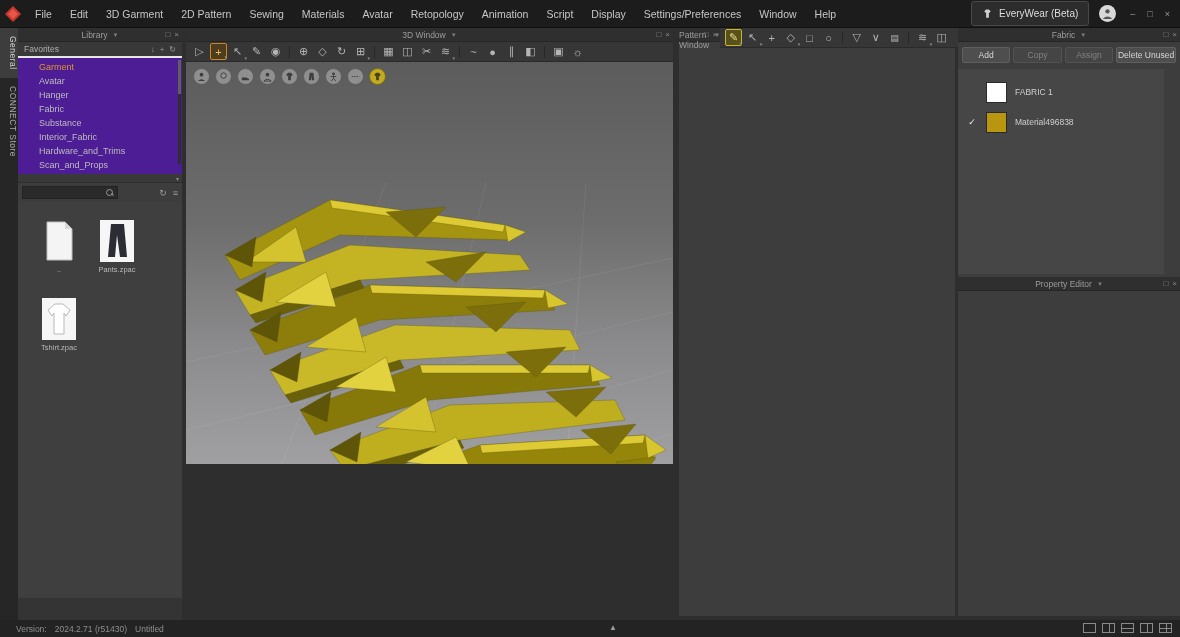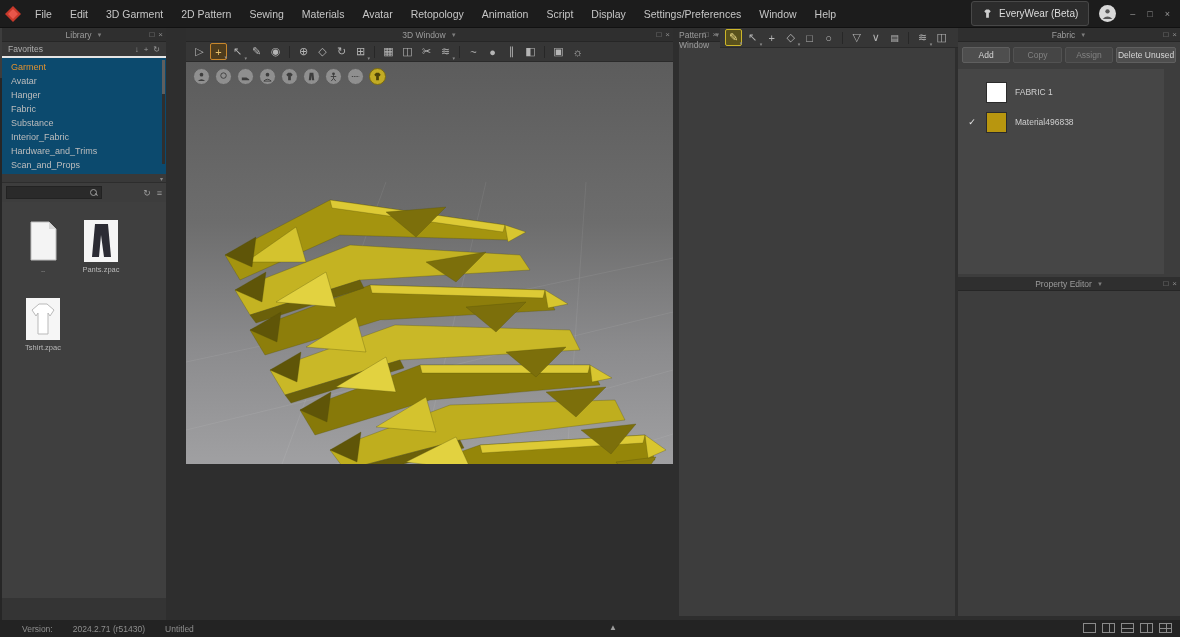--- a/index.html
+++ b/index.html
@@ -36,26 +36,26 @@
   .ticon.sel-yellow{background:#59511c;border:1px solid #cdb62a;color:#ead987}
   .tsep{width:1px;height:12px;background:#272727;margin:0 3px}
 
   
   .left-strip{position:absolute;left:0;top:28px;width:18px;height:592px;background:#262626}
   .vtab{writing-mode:vertical-rl;font-size:8.5px;color:#a8a8a8;padding:8px 0;width:18px;
         text-align:center;letter-spacing:.5px}
   .vtab.active{background:#3d3d3d;color:#d0d0d0}
 
   
-  .left-panel{position:absolute;left:2px;top:28px;width:164px;height:592px;background:#3d3d3d;
+  .left-panel{position:absolute;left:18px;top:28px;width:164px;height:592px;background:#3d3d3d;
               display:flex;flex-direction:column}
   .fav-row{height:16px;background:#383838;border-bottom:2px solid #e5e5e5;display:flex;
            align-items:center;padding:0 6px;font-size:8.5px;color:#b0b0b0}
   .fav-icons{margin-left:auto;display:flex;gap:5px;color:#9a9a9a;font-size:8px}
-  .lib-list{background:#0c4a6e;position:relative;padding:2px 0}
+  .lib-list{background:#4c1d95;position:relative;padding:2px 12px}
   .lib-item{height:14px;line-height:14px;padding-left:9px;font-size:9px;color:#bdbdbd;cursor:default}
   .lib-item.selected{color:#e0912f}
   .lib-scroll{position:absolute;right:1px;top:2px;width:3px;height:104px;background:#2f2f2f}
   .lib-scroll i{display:block;width:3px;height:34px;background:#5f5f5f}
   .mini-row{height:9px;background:#393939;border-bottom:1px solid #2d2d2d;display:flex;
             justify-content:flex-end;align-items:center;padding-right:3px;color:#888;font-size:6px}
   .search-row{height:19px;display:flex;align-items:center;padding:0 4px;gap:4px;background:#3d3d3d}
   .search-box{width:96px;height:13px;background:#2a2a2a;border:1px solid #222;display:flex;align-items:center}
   .search-input{flex:1;background:transparent;border:none;outline:none;color:#ccc;font-size:8.5px;
                 padding:0 3px;font-family:"Liberation Sans",sans-serif;min-width:0}
@@ -108,21 +108,21 @@
   .fab-row{display:flex;align-items:center;height:30px;padding:0 8px;gap:8px}
   .fab-check{width:12px;text-align:center;color:#e8e8e8;font-size:9px}
   .swatch{width:21px;height:21px;border:1px solid #2b2b2b}
   .fab-name{font-size:8.5px;color:#cfcfcf}
   .pe-header{position:absolute;left:0;top:249px;width:222px}
   .pe-body{position:absolute;left:0;top:263px;width:222px;height:325px;background:#3d3d3d}
 
   
   .statusbar{position:absolute;left:0;top:620px;width:1180px;height:17px;background:#232323;
              display:flex;align-items:center;font-size:8.5px;color:#8f8f8f}
-  .sb-left{display:flex;gap:20px;padding-left:22px}
+  .sb-left{display:flex;gap:8px;padding-left:16px}
   .sb-arrow{position:absolute;left:609px;top:3px;color:#9c9c9c;font-size:8px}
   .sb-icons{position:absolute;right:8px;top:3px;display:flex;gap:6px}
   .sb-icon{width:13px;height:10px;border:1px solid #8a8a8a;position:relative}
   .sb-icon.v::after{content:"";position:absolute;left:6px;top:0;width:1px;height:100%;background:#8a8a8a}
   .sb-icon.h::after{content:"";position:absolute;left:0;top:4px;width:100%;height:1px;background:#8a8a8a}
   .sb-icon.g::after{content:"";position:absolute;left:6px;top:0;width:1px;height:100%;background:#8a8a8a}
   .sb-icon.g::before{content:"";position:absolute;left:0;top:4px;width:100%;height:1px;background:#8a8a8a}
 </style>
 </head>
 <body>

